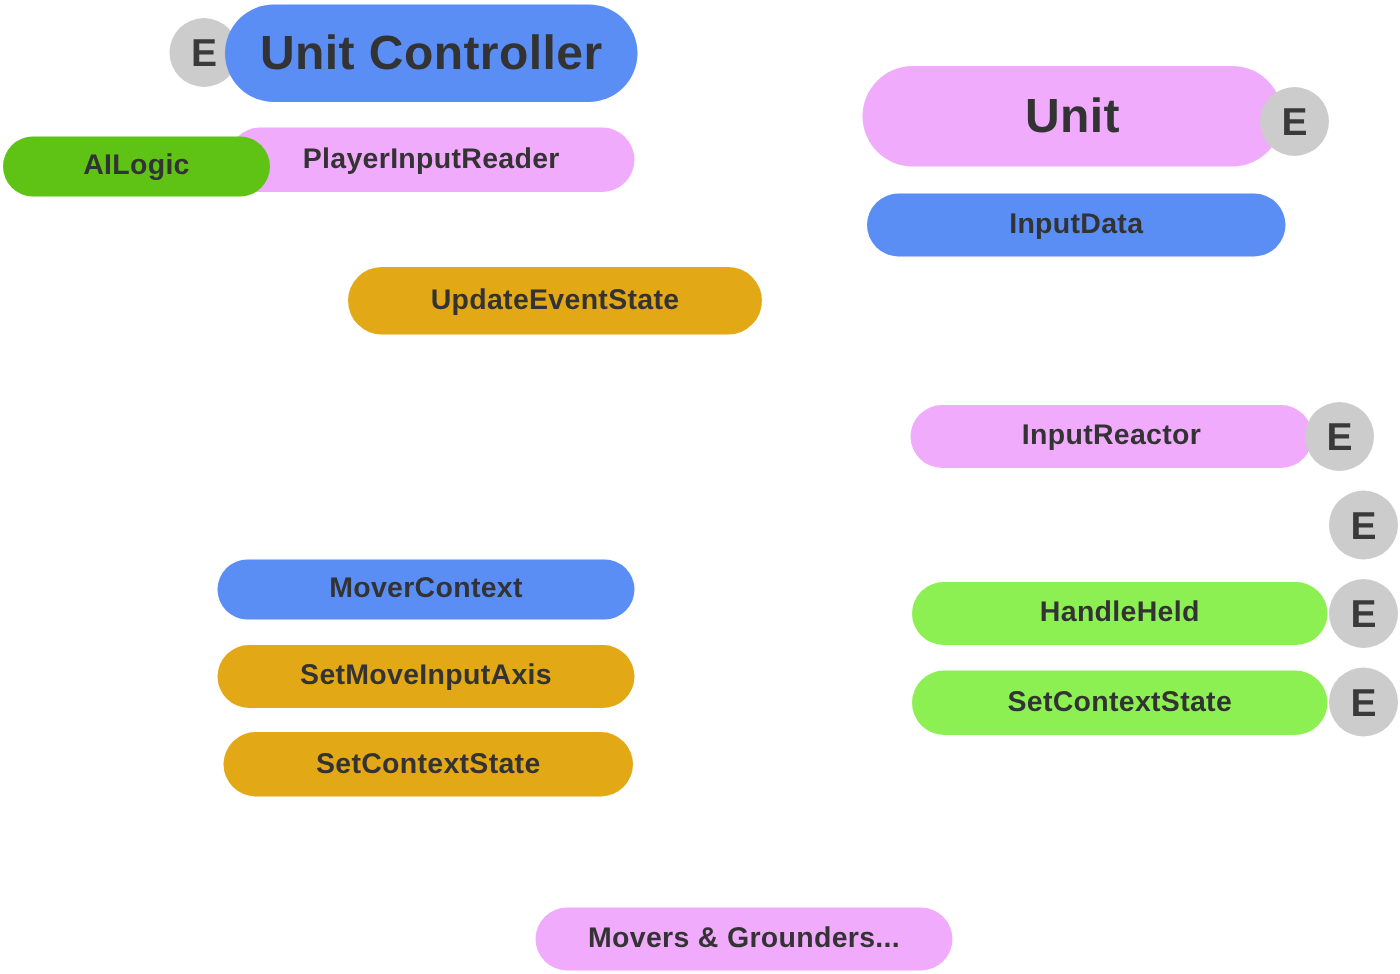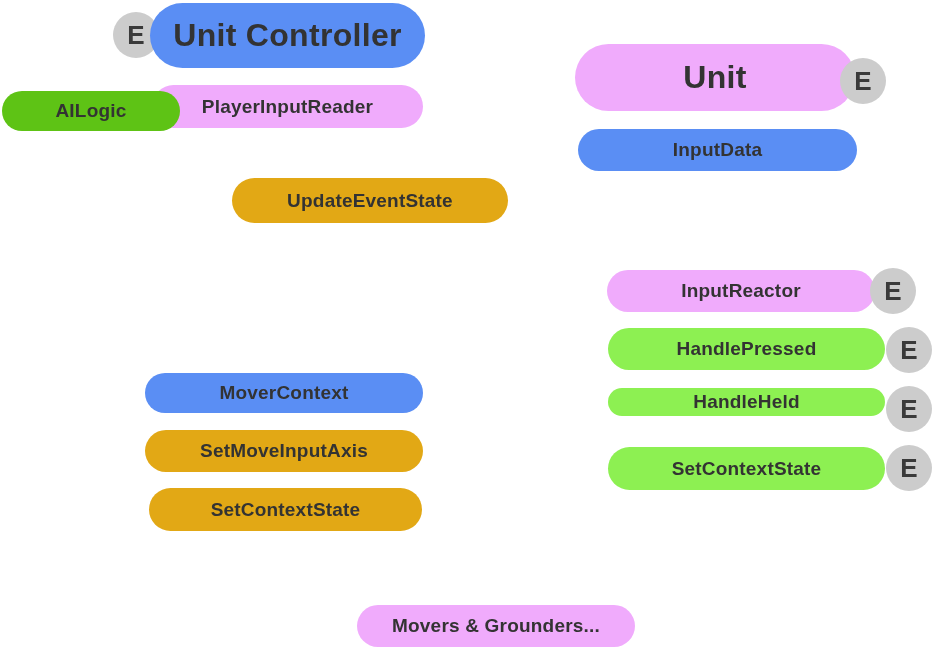--- a/index.html
+++ b/index.html
@@ -97,28 +97,25 @@
   </div>
 
 
   <div class="pill light-blue" style="left:607px; top:270px; width:268px; height:42px;">
     <span class="lbl">InputReactor</span>
   </div>
   <div class="badge" style="left:870px; top:268px;">
     <span>E</span>
   </div>
 
-  <div class="pill light-green" style="left:608px; top:328px; width:277px; height:42px;">
-    <span class="lbl">HandlePressed</span>
-  </div>
   <div class="badge" style="left:886px; top:327px;">
     <span>E</span>
   </div>
 
-  <div class="pill light-green" style="left:608px; top:388px; width:277px; height:28px;">
+  <div class="pill light-green" style="left:608px; top:388px; width:277px; height:42px;">
     <span class="lbl">HandleHeld</span>
   </div>
   <div class="badge" style="left:886px; top:386px;">
     <span>E</span>
   </div>
 
   <div class="pill light-green" style="left:608px; top:447px; width:277px; height:43px;">
     <span class="lbl">SetContextState</span>
   </div>
   <div class="badge" style="left:886px; top:445px;">

